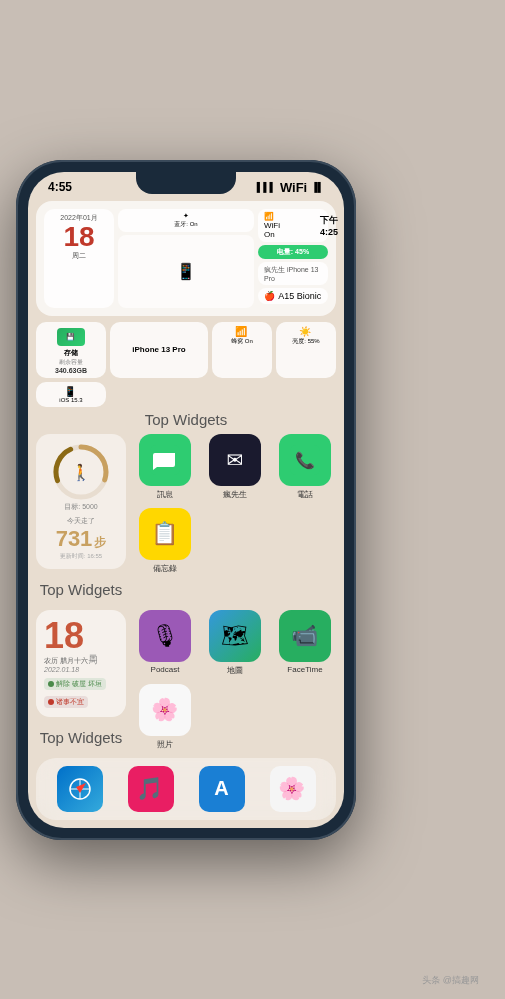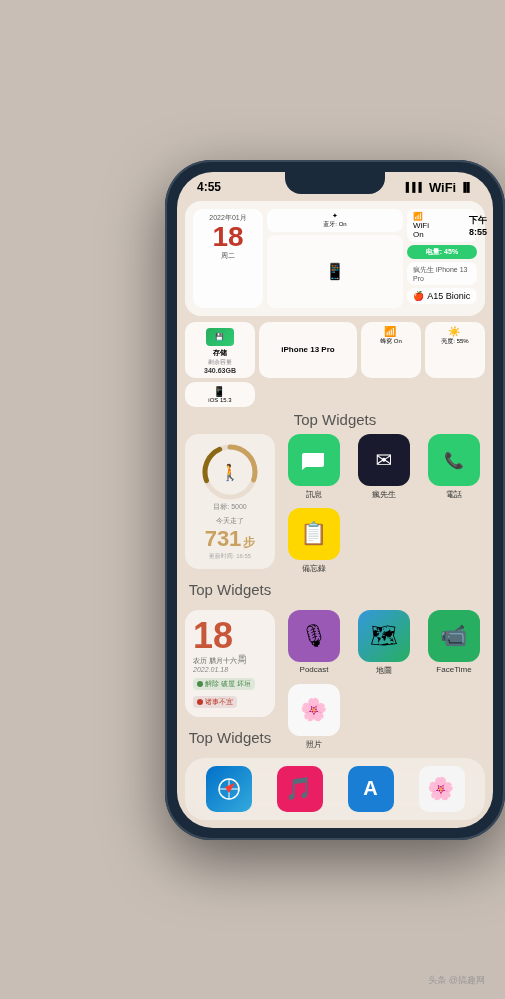--- a/index.html
+++ b/index.html
@@ -8,24 +8,24 @@
       display: flex;
       justify-content: center;
       align-items: center;
       min-height: 100vh;
       font-family: -apple-system, 'PingFang SC', sans-serif;
     }
     .page-wrapper {
       width: 505px;
       min-height: 999px;
       display: flex;
-      justify-content: flex-end;
+      justify-content: flex-start;
       align-items: center;
       background: #c8beb5;
-      padding: 20px 0;
+      padding: 20px 16px;
     }
     .phone-frame {
       width: 340px;
       height: 680px;
       background: #1a2a3a;
       border-radius: 46px;
       position: relative;
       box-shadow: 0 20px 60px rgba(0,0,0,0.5), inset 0 0 0 2px #3a4a5a;
       padding: 12px;
     }
@@ -341,21 +341,21 @@
 
           <div class="date-cell">
             <div class="date-month">2022年01月</div>
             <div class="date-day">18</div>
             <div class="date-weekday">周二</div>
           </div>
 
           <div class="center-top">
             <div class="wifi-row">
               <span style="font-size:8px">📶 WiFi On</span>
-              <span style="font-size:9px; font-weight:700">下午 8:55</span>
+              <span style="font-size:9px; font-weight:700">下午 4:25</span>
             </div>
             <div class="battery-row">电量: 45%</div>
             <div class="device-name-cell">
               <div style="font-size:7px;color:#555">疯先生 iPhone 13 Pro</div>
             </div>
             <div class="chip-cell">
               <span class="apple-logo">🍎</span>
               <span style="font-size:9px;font-weight:400">A15 Bionic</span>
             </div>
           </div>
@@ -518,14 +518,14 @@
           </svg>
         </div>
         <div class="dock-icon" style="background:#e91e63;font-size:22px">🎵</div>
         <div class="dock-icon" style="background:#1a7fd4;color:white;font-size:20px;font-weight:900">A</div>
         <div class="dock-icon" style="background:#f5f5f5;font-size:22px">🌸</div>
       </div>
 
     </div>
   </div>
 
-  <div style="position:absolute;bottom:12px;right:20px;font-size:9px;color:#999">头条 @搞趣网</div>
+  <div style="position:absolute;bottom:12px;right:26px;font-size:9px;color:#999">头条 @搞趣网</div>
 </div>
 
 </body></html>

